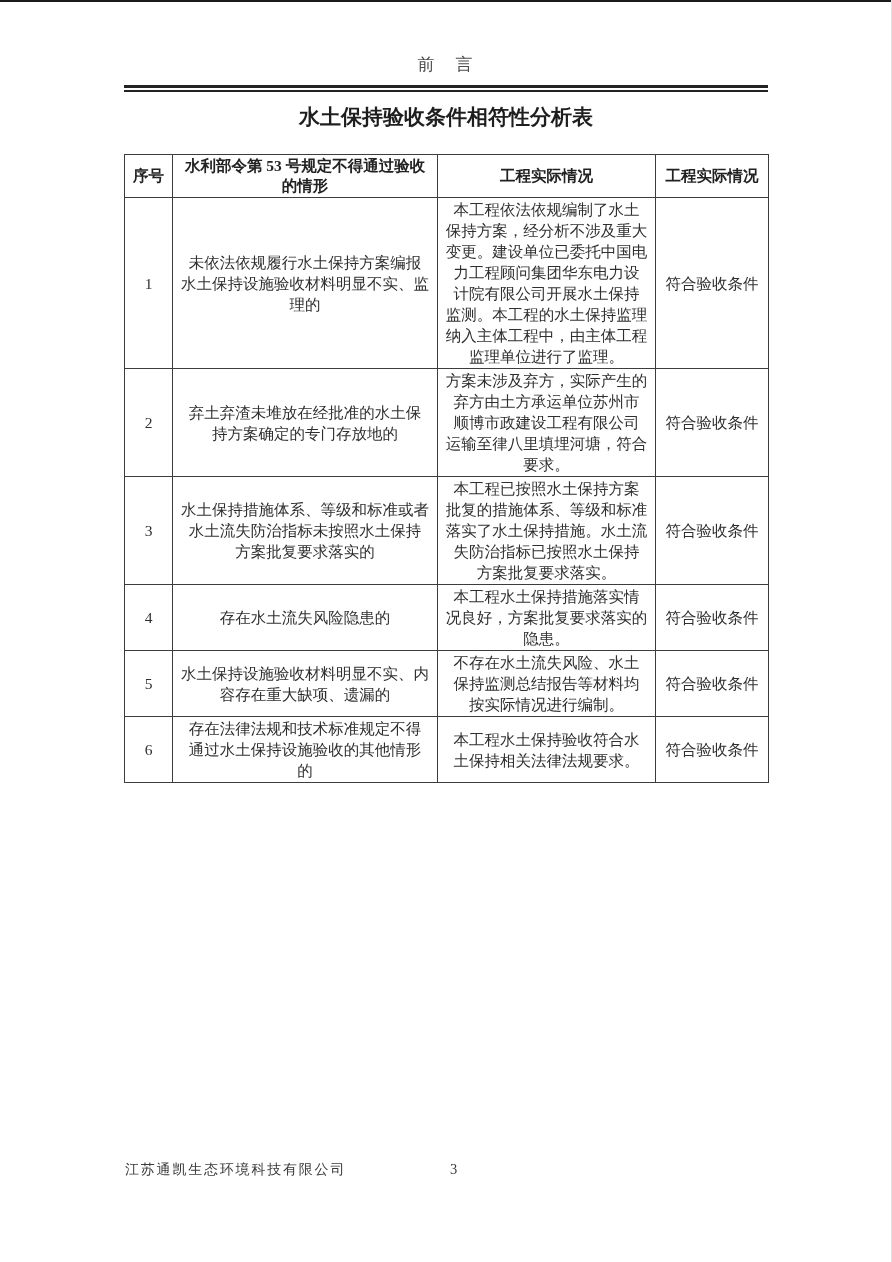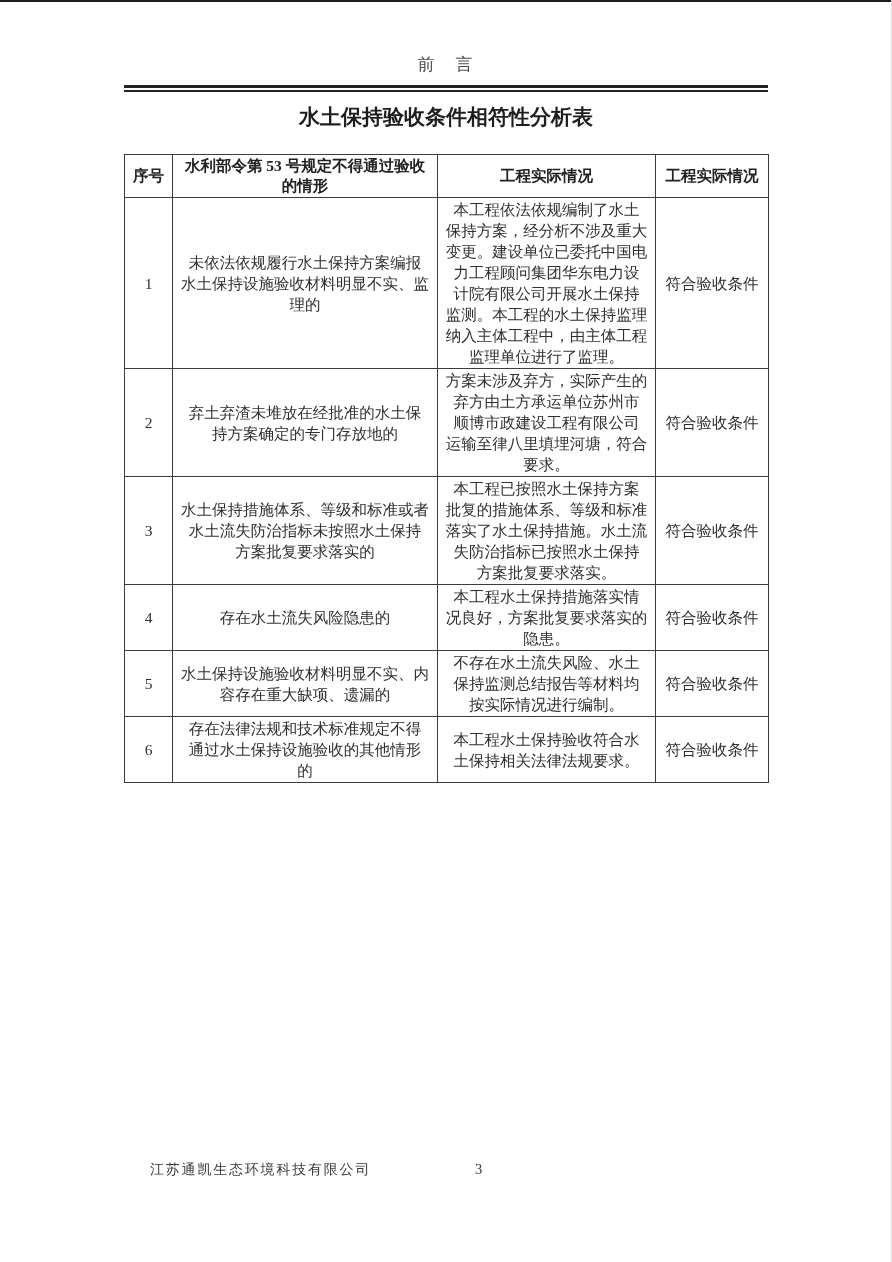--- a/index.html
+++ b/index.html
@@ -77,21 +77,20 @@
   tbody tr:nth-child(4){height:61px;}
   tbody tr:nth-child(5){height:61px;}
   tbody tr:nth-child(6){height:56px;}
   .footer{
     position:absolute;
     top:1161px;
     left:0;width:768px;
     height:22px;
     font-size:14px;
     color:#3a3a3a;
-    margin-left:25px;
   }
   .footer-company{
     position:absolute;
     left:125px;top:0;
     letter-spacing:1.8px;
   }
   .footer-page{
     position:absolute;
     left:450px;top:0;
     font-size:14.5px;

